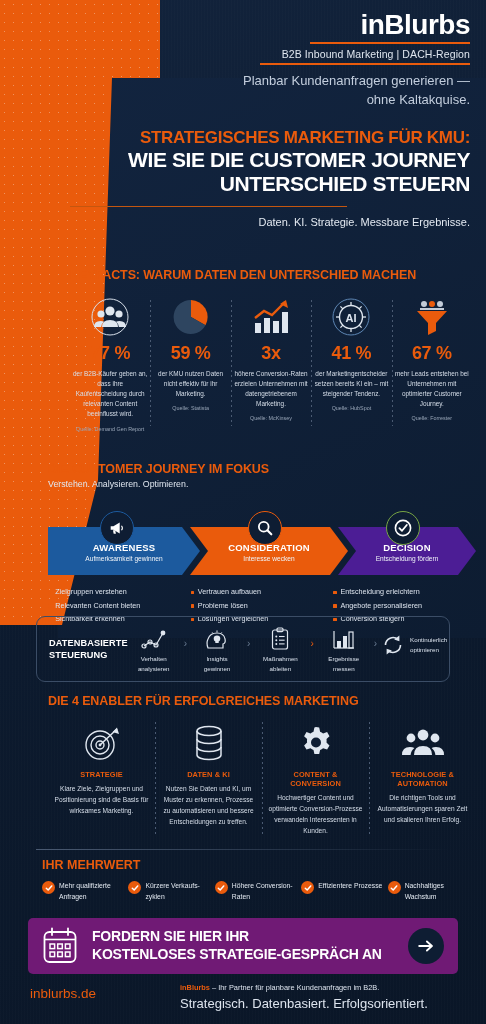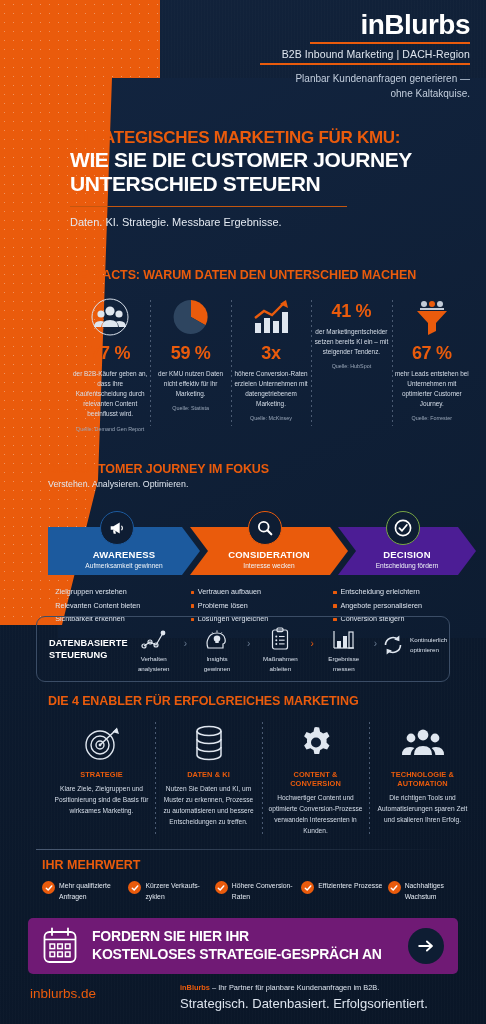--- a/index.html
+++ b/index.html
@@ -57,25 +57,25 @@
     font-size: 28px; font-weight: bold; color: #ffffff;
     letter-spacing: -0.5px; line-height: 1.05;
   }
   .rule-o { height: 2px; background: #ea5b0c; margin: 3px 0 4px auto; }
   .rule-1 { width: 160px; }
   .rule-2 { width: 210px; margin-top: 3px; }
   .tagline {
     font-size: 10.5px; color: #dfe6ef; letter-spacing: .1px;
   }
   .subtag {
-    font-size: 10px; color: #c3cedd; line-height: 1.45; margin-top: 7px;
-  }
-
-  
-  .hero { position: absolute; left: 70px; top: 128px; width: 400px; z-index: 5; }
+    font-size: 13px; color: #c3cedd; line-height: 1.45; margin-top: 7px;
+  }
+
+  
+  .hero { position: absolute; left: 70px; top: 128px; width: 400px; z-index: 5; text-align: right; }
   .hero-kicker {
     font-size: 17px; font-weight: bold; color: #ea5b0c;
     letter-spacing: -0.3px; line-height: 1.15;
     font-stretch: condensed;
   }
   .hero-l1, .hero-l2 {
     font-size: 21px; font-weight: bold; color: #ffffff;
     letter-spacing: -0.4px; line-height: 1.17;
   }
   .hero-rule { width: 277px; height: 1.5px; background: #c4560f; margin: 9px 0 9px 0; }
@@ -104,21 +104,21 @@
   .kf-val { font-size: 18px; font-weight: bold; color: #ea5b0c; margin-top: 5px; letter-spacing: -.3px; }
   .kf-desc { font-size: 6.4px; color: #d7dfea; line-height: 1.58; margin-top: 5px; }
   .kf-src { font-size: 5.4px; color: #99a6b8; margin-top: 6px; }
 
   
   .journey { position: absolute; left: 48px; top: 462px; width: 428px; z-index: 5; }
   .chev-row { position: relative; height: 64px; margin-top: 22px; }
   .chev {
     position: absolute; top: 16px; height: 48px;
     display: flex; flex-direction: column; align-items: center; justify-content: flex-end;
-    padding-bottom: 6px;
+    padding-bottom: 13px;
   }
   .chev-1 { left: 0;   width: 152px; background: #1c5a9e; clip-path: polygon(0 0, 134px 0, 152px 50%, 134px 100%, 0 100%); }
   .chev-2 { left: 142px; width: 158px; background: #ea5b0c; clip-path: polygon(0 0, 140px 0, 158px 50%, 140px 100%, 0 100%, 18px 50%); }
   .chev-3 { left: 290px; width: 138px; background: #4c1d95; clip-path: polygon(0 0, 120px 0, 138px 50%, 120px 100%, 0 100%, 18px 50%); }
   .chev-lbl { font-size: 9.5px; font-weight: bold; color: #fff; letter-spacing: .2px; }
   .chev-sub { font-size: 6.6px; color: #f0f4f8; margin-top: 2px; }
   .chev-badge {
     position: absolute; top: 0; width: 34px; height: 34px; border-radius: 50%;
     background: #0e1d33; display: flex; align-items: center; justify-content: center;
   }
@@ -273,20 +273,37 @@
             <polyline points="5,21 14,14 22,18 35,5" fill="none" stroke="#ea5b0c" stroke-width="2.4"></polyline>
             <polygon points="36,3 38,11 30,7" fill="#ea5b0c"></polygon>
           </svg>
         </div>
         <div class="kf-val">3x</div>
         <div class="kf-desc">höhere Conversion-Raten erzielen Unternehmen mit datengetriebenem Marketing.</div>
         <div class="kf-src">Quelle: McKinsey</div>
       </div>
 
       <div class="kf-cell">
+        <div class="kf-icon">
+          <svg width="40" height="40" viewBox="0 0 40 40">
+            <circle cx="20" cy="20" r="18" fill="none" stroke="#5d86b4" stroke-width="1"></circle>
+            <circle cx="20" cy="20" r="11.5" fill="none" stroke="#dfe6ef" stroke-width="1.4"></circle>
+            <g stroke="#dfe6ef" stroke-width="1.3">
+              <line x1="20" y1="5" x2="20" y2="8.5"></line>
+                <line x1="20" y1="31.5" x2="20" y2="35"></line>
+              <line x1="5" y1="20" x2="8.5" y2="20"></line>
+                <line x1="31.5" y1="20" x2="35" y2="20"></line>
+              <line x1="9.4" y1="9.4" x2="11.9" y2="11.9"></line>
+                <line x1="28.1" y1="28.1" x2="30.6" y2="30.6"></line>
+              <line x1="30.6" y1="9.4" x2="28.1" y2="11.9"></line>
+                <line x1="11.9" y1="28.1" x2="9.4" y2="30.6"></line>
+            </g>
+            <text x="20" y="24.5" font-family="Liberation Sans, sans-serif" font-size="11" font-weight="bold" fill="#dfe6ef" text-anchor="middle">AI</text>
+          </svg>
+        </div>
         <div class="kf-val">41 %</div>
         <div class="kf-desc">der Marketingentscheider setzen bereits KI ein – mit steigender Tendenz.</div>
         <div class="kf-src">Quelle: HubSpot</div>
       </div>
 
       <div class="kf-cell">
         <div class="kf-icon">
           <svg width="40" height="40" viewBox="0 0 40 40">
             <circle cx="12" cy="7" r="3" fill="#c3ccd8"></circle>
             <circle cx="20" cy="7" r="3" fill="#ea5b0c"></circle>

